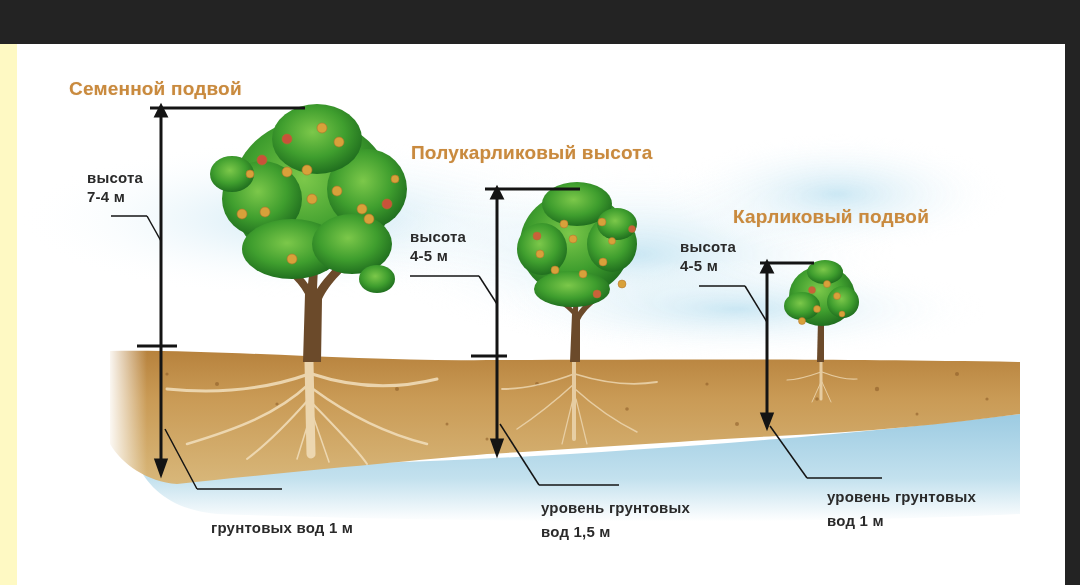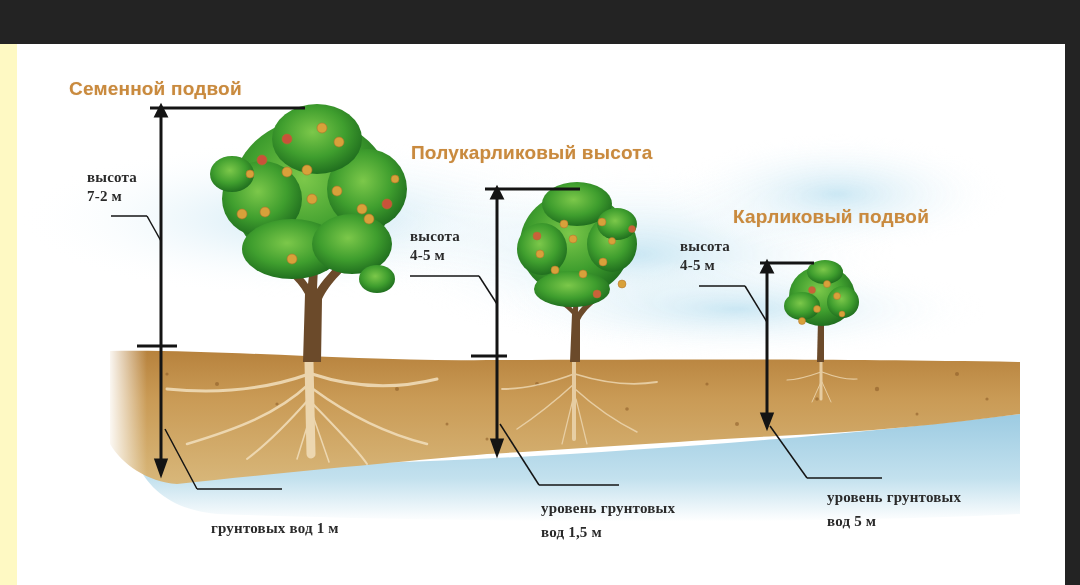--- a/index.html
+++ b/index.html
@@ -9,21 +9,21 @@
       font-family: "Liberation Sans", "DejaVu Sans", sans-serif;
     }
     .viewer { position: relative; width: 904px; height: 585px; background: #fef9c3; margin-top: 44px; }
     .canvas {
       position: absolute; left: 17px; top: 0; width: 1048px; height: 585px;
       background: #ffffff; overflow: hidden;
     }
     .scene { position: absolute; left: 0; top: 0; width: 1048px; height: 585px; }
     .label {
       position: absolute; white-space: nowrap; color: #2a2a2a;
-      font-weight: bold; font-size: 15px; line-height: 19px; letter-spacing: 0.2px; font-family: Liberation Serif, serif;
+      font-weight: bold; font-size: 15px; line-height: 19px; letter-spacing: 0.2px;
     }
     .title {
       position: absolute; white-space: nowrap; font-weight: bold; font-size: 19px;
       color: #c98a3e; letter-spacing: 0.2px;
       text-shadow: 0 0 1px rgba(201,138,62,0.35);
     }
   </style>
 </head>
 <body>
 
@@ -226,37 +226,37 @@
         <line x1="790" y1="434" x2="865" y2="434" stroke-width="1.5"></line>
       </g>
     </svg>
 
     <div class="title" style="left:52px; top:34px;">Семенной подвой</div>
     <div class="title" style="left:394px; top:98px;">Полукарликовый высота</div>
     <div class="title" style="left:716px; top:162px;text-align:center;">Карликовый подвой</div>
 
     <div class="label" style="left:70px; top:124px;">
       <div>высота</div>
-      <div>7-2 м</div>
+      <div>7-4 м</div>
     </div>
     <div class="label" style="left:393px; top:183px;">
       <div>высота</div>
       <div>4-5 м</div>
     </div>
     <div class="label" style="left:663px; top:193px;">
       <div>высота</div>
       <div>4-5 м</div>
     </div>
 
     <div class="label" style="left:194px; top:472px; line-height:24px;">
       <div>грунтовых вод 1 м</div>
     </div>
     <div class="label" style="left:524px; top:452px; line-height:24px;">
       <div>уровень грунтовых</div>
       <div>вод 1,5 м</div>
     </div>
     <div class="label" style="left:810px; top:441px; line-height:24px;">
       <div>уровень грунтовых</div>
-      <div>вод 5 м</div>
+      <div>вод 1 м</div>
     </div>
 
   </div>
 </div>
 
 </body></html>

